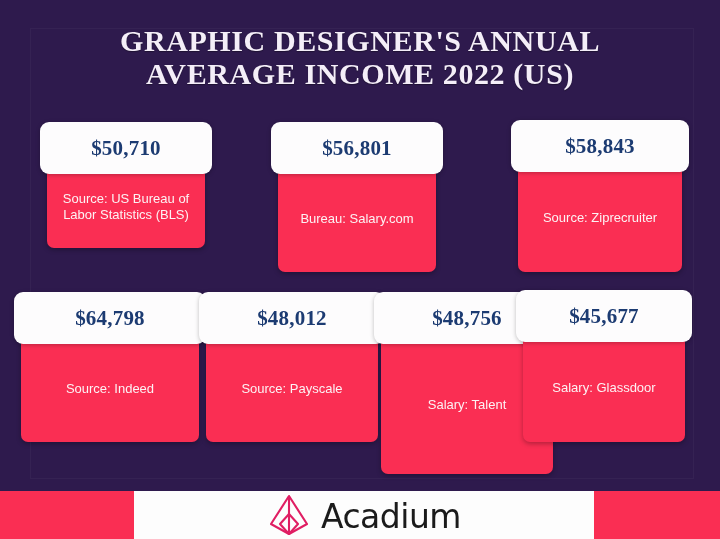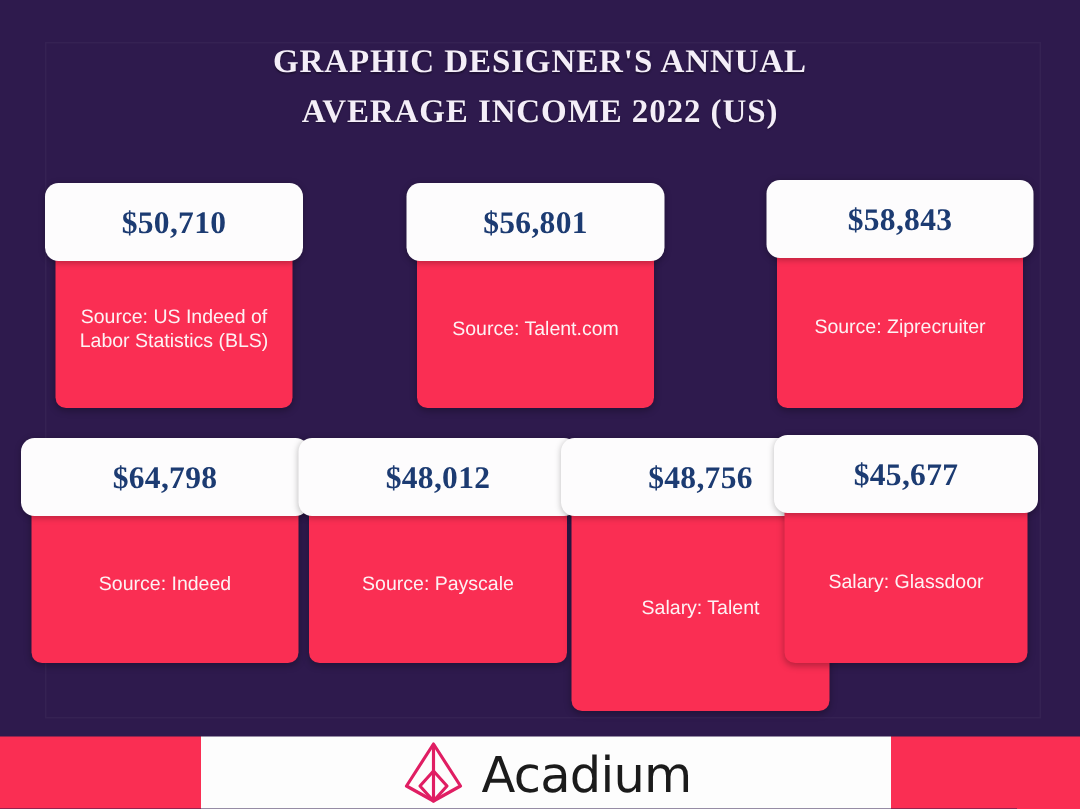--- a/index.html
+++ b/index.html
@@ -29,21 +29,21 @@
   
   .title-block{
     position:absolute;
     left:0; top:24px; width:720px;
     text-align:center;
     z-index:3;
   }
   .title-line{
     font-family:"Liberation Serif", serif;
     font-weight:bold;
-    font-size:22px;
+    font-size:30px;
     line-height:33px;
     letter-spacing:0.6px;
     color:#f4eef8;
     text-shadow:0 1px 1px rgba(0,0,0,.35);
     white-space:nowrap;
   }
 
   
   .card{
     position:absolute;
@@ -86,21 +86,21 @@
     justify-content:center;
     text-align:center;
     padding:6px 8px 14px;
     color:#fdf2f4;
     font-size:13px;
     line-height:16px;
     z-index:3;
   }
 
   
-  .c1{ left:30px;  top:122px; width:172px; height:150px; }
+  .c1{ left:40px;  top:122px; width:172px; height:126px; }
   .c2{ left:271px; top:122px; width:172px; height:150px; }
   .c3{ left:511px; top:120px; width:178px; height:152px; }
 
   
   .c4{ left:14px;  top:292px; width:192px; height:150px; }
   .c5{ left:199px; top:292px; width:186px; height:150px; }
   .c6{ left:374px; top:292px; width:186px; height:182px; }
   .c7{ left:516px; top:290px; width:176px; height:152px; }
 
   
@@ -144,29 +144,29 @@
   <div class="title-block">
     <div class="title-line">GRAPHIC DESIGNER'S ANNUAL</div>
     <div class="title-line">AVERAGE INCOME 2022 (US)</div>
   </div>
 
   <div class="card c1">
     <div class="card-body"></div>
     <div class="card-label">
       <span class="card-amount">$50,710</span>
     </div>
-    <div class="card-source">Source: US Indeed of Labor Statistics (BLS)</div>
+    <div class="card-source">Source: US Bureau of Labor Statistics (BLS)</div>
   </div>
 
   <div class="card c2">
     <div class="card-body"></div>
     <div class="card-label">
       <span class="card-amount">$56,801</span>
     </div>
-    <div class="card-source">Source: Talent.com</div>
+    <div class="card-source">Bureau: Salary.com</div>
   </div>
 
   <div class="card c3">
     <div class="card-body"></div>
     <div class="card-label">
       <span class="card-amount">$58,843</span>
     </div>
     <div class="card-source">Source: Ziprecruiter</div>
   </div>
 

